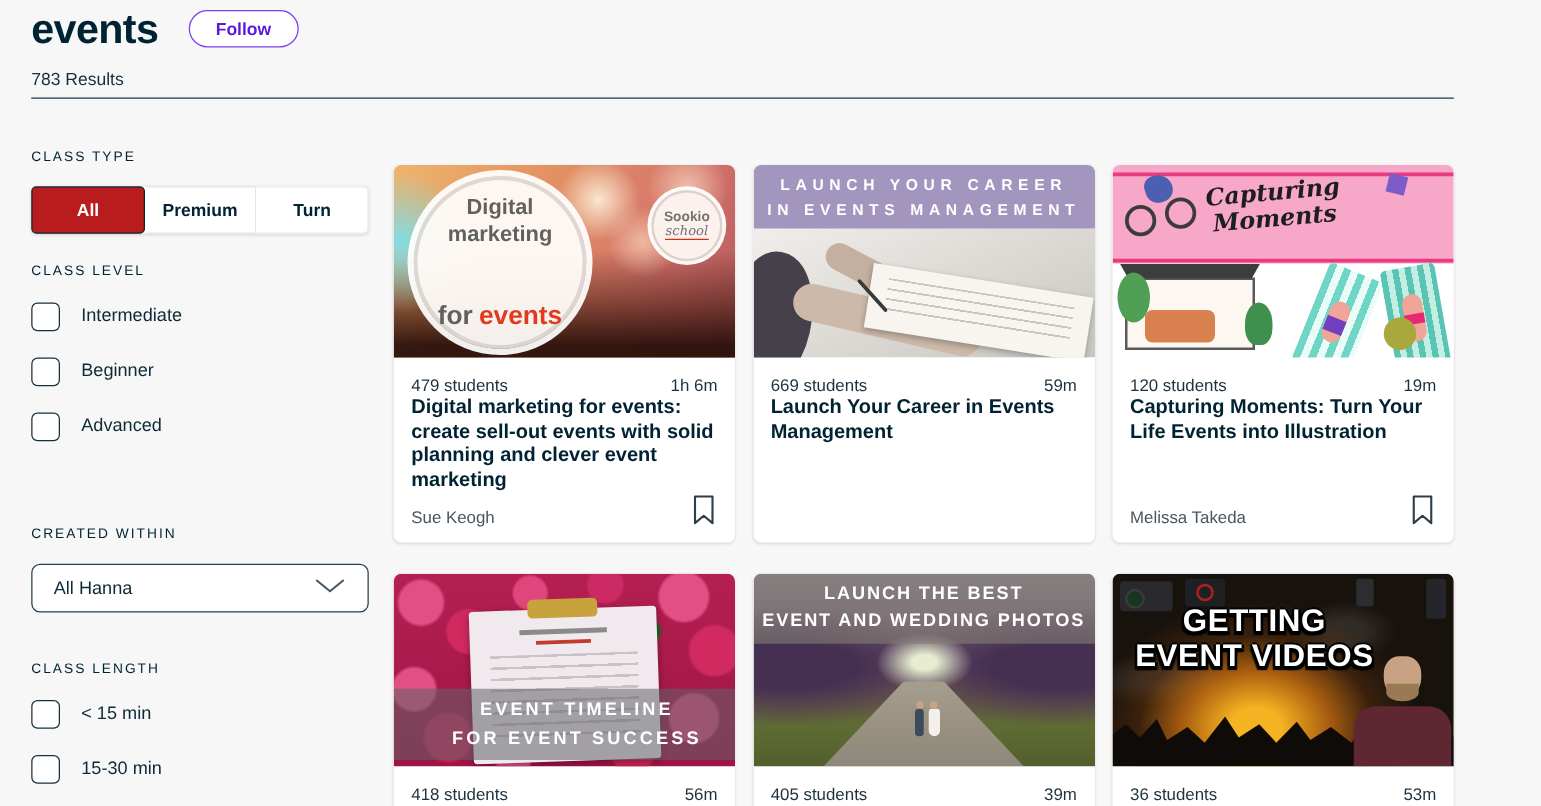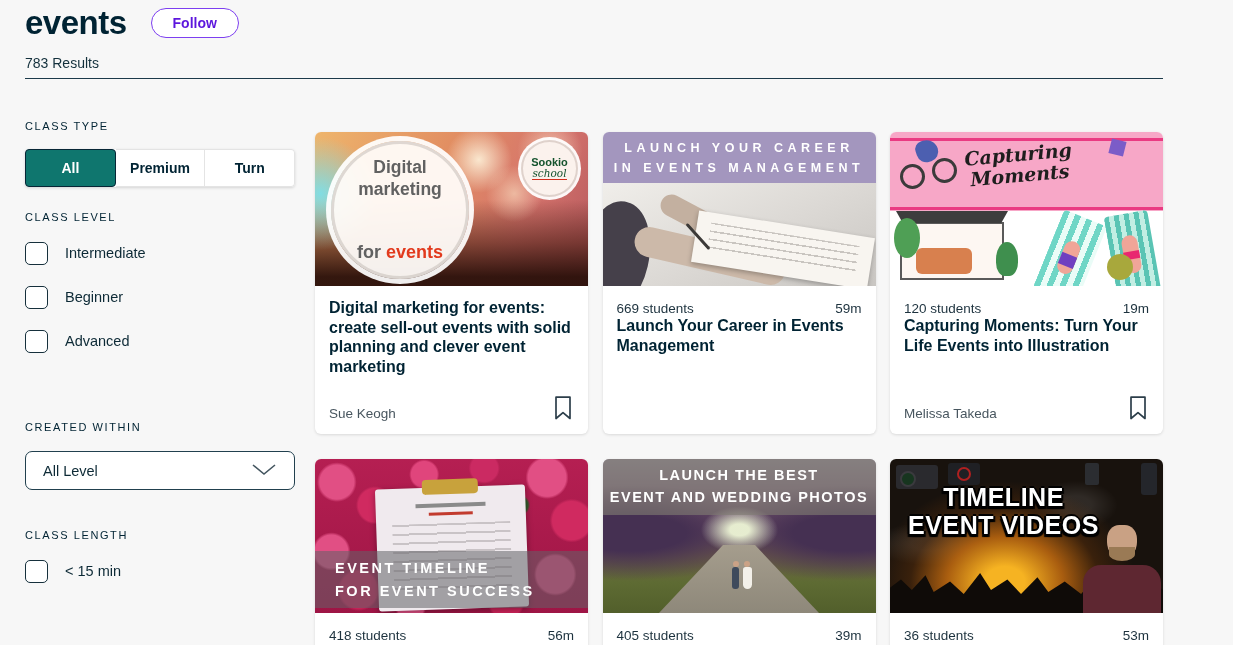--- a/index.html
+++ b/index.html
@@ -34,21 +34,21 @@
     display:flex; margin-top:17px; height:38px; border-radius:4px;
     background:#fff; box-shadow:0 1px 3px rgba(0,0,0,.14);
   }
   .seg-btn {
     flex:1; background:#fff; border:1px solid #e4e4e4; color:#002333;
     font-family:inherit; font-size:14px; font-weight:600; cursor:pointer;
   }
   .seg-btn + .seg-btn { border-left:none; }
   .seg-btn:first-child { border-radius:4px 0 0 4px; }
   .seg-btn:last-child { border-radius:0 4px 4px 0; }
-  .seg-btn.active { background:#0f766e; border-color:#072636; color:#fff; font-weight:700; border-radius:4px; }
+  .seg-btn.active { background:#b91c1c; border-color:#072636; color:#fff; font-weight:700; border-radius:4px; }
 
   .f-heading.h-level { margin-top:24px; }
   .f-heading.h-created { margin-top:68px; }
   .f-heading.h-length { margin-top:39px; }
 
   .check-list { margin-top:18px; }
   .check-row { display:flex; align-items:center; gap:17px; height:24px; margin-bottom:20px; cursor:pointer; }
   .checkbox {
     width:23px; height:23px; flex:0 0 23px; background:#fff;
     border:1.7px solid #16303c; border-radius:5px;
@@ -91,28 +91,28 @@
     linear-gradient(to top, rgba(42,16,10,.95) 6%, rgba(74,30,20,.6) 28%, rgba(0,0,0,0) 56%),
     linear-gradient(115deg, #eeb56c, #e28f62 40%, #d5736c 72%, #b2565c); }
   .t1-circle {
     position:absolute; left:16px; top:9px; width:138px; height:138px; border-radius:50%;
     background:rgba(255,252,249,.95);
     box-shadow:0 0 0 5px rgba(255,255,255,.93), inset 0 0 0 3px rgba(196,190,184,.55);
     display:flex; flex-direction:column; align-items:center; justify-content:center;
     text-align:center; line-height:1.3;
   }
   .t1-line { font-size:17.5px; font-weight:700; color:#616161; }
-  .t1-line3 { font-size:18px; font-weight:700; color:#616161;margin-top:40px; }
+  .t1-line3 { font-size:21px; font-weight:700; color:#616161;margin-top:40px; }
   .t1-accent { color:#e23a1d; margin-left:5px; }
   .t1-badge {
-    position:absolute; right:10px; top:8px; width:57px; height:57px; border-radius:50%;
+    position:absolute; right:10px; top:20px; width:57px; height:57px; border-radius:50%;
     background:#fbf2ed;
     box-shadow:0 0 0 3px rgba(255,255,255,.95), inset 0 0 0 2px rgba(205,188,182,.6);
     display:flex; flex-direction:column; align-items:center; justify-content:center;
-    color:#14532d; line-height:1.05;
+    color:#737373; line-height:1.05;
   }
   .t1-badge-1 { font-size:11px; font-weight:800; }
   .t1-badge-2 { font-size:10.5px; font-style:italic; font-family:"DejaVu Serif", serif; border-bottom:1px solid #d22f1b; }
 
   
   .t2-band {
     height:51px; background:#a396be; color:#fff;
     display:flex; flex-direction:column; align-items:center; justify-content:center;
     font-size:12.5px; font-weight:600; letter-spacing:4.5px; line-height:1.6; white-space:nowrap;
   }
@@ -193,21 +193,21 @@
     width:150px; height:122px; background:#f0eaee; border-radius:3px;
     box-shadow:0 2px 6px rgba(0,0,0,.35); }
   .t4-clip { position:absolute; top:-8px; left:50%; transform:translateX(-50%);
     width:56px; height:15px; background:#c8a23c; border-radius:4px; }
   .t4-head { margin:16px auto 0; width:70px; height:4px; background:#8a8a8a; }
   .t4-red { margin:5px auto 0; width:44px; height:3px; background:#c23b2e; }
   .t4-lines { margin:8px 16px 0; height:70px;
     background:repeating-linear-gradient(#c9c3c6 0 2px, transparent 2px 9px); }
   .t4-band { position:absolute; left:0; right:0; top:92px; height:57px;
     background:rgba(98,98,104,.55); color:#fff;
-    display:flex; flex-direction:column; justify-content:center;
+    display:flex; flex-direction:column; align-items:center; justify-content:center;
     font-weight:700; font-size:14.5px; letter-spacing:2.5px; line-height:1.55; white-space:nowrap;padding-left:20px; }
 
   
   .t5 { background:
     radial-gradient(ellipse at 50% 46%, rgba(238,246,214,.95) 0 5%, transparent 20%),
     radial-gradient(ellipse at 10% 48%, #453052 0 16%, transparent 42%),
     radial-gradient(ellipse at 90% 48%, #453052 0 16%, transparent 42%),
     linear-gradient(#908595 0%, #7a5f78 26%, #6d4b62 46%, #6f5d48 62%, #5e6b33 80%, #525f2b 100%); }
   .t5-path { position:absolute; bottom:0; left:50%; transform:translateX(-50%);
     width:160px; height:68px; background:linear-gradient(#a59d8d,#8e887a);
@@ -288,52 +288,60 @@
         <span class="check-label">Beginner</span>
       </div>
       <div class="check-row">
         <span class="checkbox"></span>
         <span class="check-label">Advanced</span>
       </div>
     </div>
 
     <div class="f-heading h-created">Created Within</div>
     <div class="select-box">
-      <span class="select-value">All Level</span>
+      <span class="select-value">All Hanna</span>
       <span>
         <svg width="26" height="13" viewBox="0 0 26 13">
             <polyline points="2,2 13,11 24,2" fill="none" stroke="#43555f" stroke-width="1.6"></polyline>
           </svg>
       </span>
     </div>
 
     <div class="f-heading h-length">Class Length</div>
     <div class="check-list">
       <div class="check-row">
         <span class="checkbox"></span>
         <span class="check-label">&lt; 15 min</span>
       </div>
+      <div class="check-row">
+        <span class="checkbox"></span>
+        <span class="check-label">15-30 min</span>
+      </div>
     </div>
   </aside>
 
   <main class="grid">
 
     <article class="card">
       <div class="thumb t1">
         <div class="t1-circle">
           <div class="t1-line">Digital</div>
           <div class="t1-line">marketing</div>
           <div class="t1-line3"><span>for</span><span class="t1-accent">events</span></div>
         </div>
         <div class="t1-badge">
           <div class="t1-badge-1">Sookio</div>
           <div class="t1-badge-2">school</div>
         </div>
       </div>
       <div class="card-body">
+        <div class="stats-row">
+          <span>479 students</span>
+          <span>1h 6m</span>
+        </div>
         <h3 class="card-title">Digital marketing for events: create sell-out events with solid planning and clever event marketing</h3>
         <div class="teacher-row">
           <span class="teacher-name">Sue Keogh</span>
           <span class="bm-icon">
             <svg width="22" height="26" viewBox="0 0 22 26">
                 <path d="M4 2.2 H18 V23.5 L11 17.6 4 23.5 Z" fill="none" stroke="#2c3e4a" stroke-width="1.7" stroke-linejoin="round"></path>
               </svg>
           </span>
         </div>
       </div>
@@ -453,21 +461,21 @@
     </article>
 
     <article class="card">
       <div class="thumb t6">
         <div class="t6-cam1"></div>
           <div class="t6-cam2"></div>
           <div class="t6-lens"></div>
           <div class="t6-cam3"></div>
         <div class="t6-crowd"></div>
         <div class="t6-title">
-          <div>TIMELINE</div>
+          <div>GETTING</div>
           <div>EVENT VIDEOS</div>
         </div>
         <div class="t6-person">
           <div class="t6-head"></div>
             <div class="t6-beard"></div>
             <div class="t6-shirt"></div>
         </div>
       </div>
       <div class="card-body">
         <div class="stats-row">

